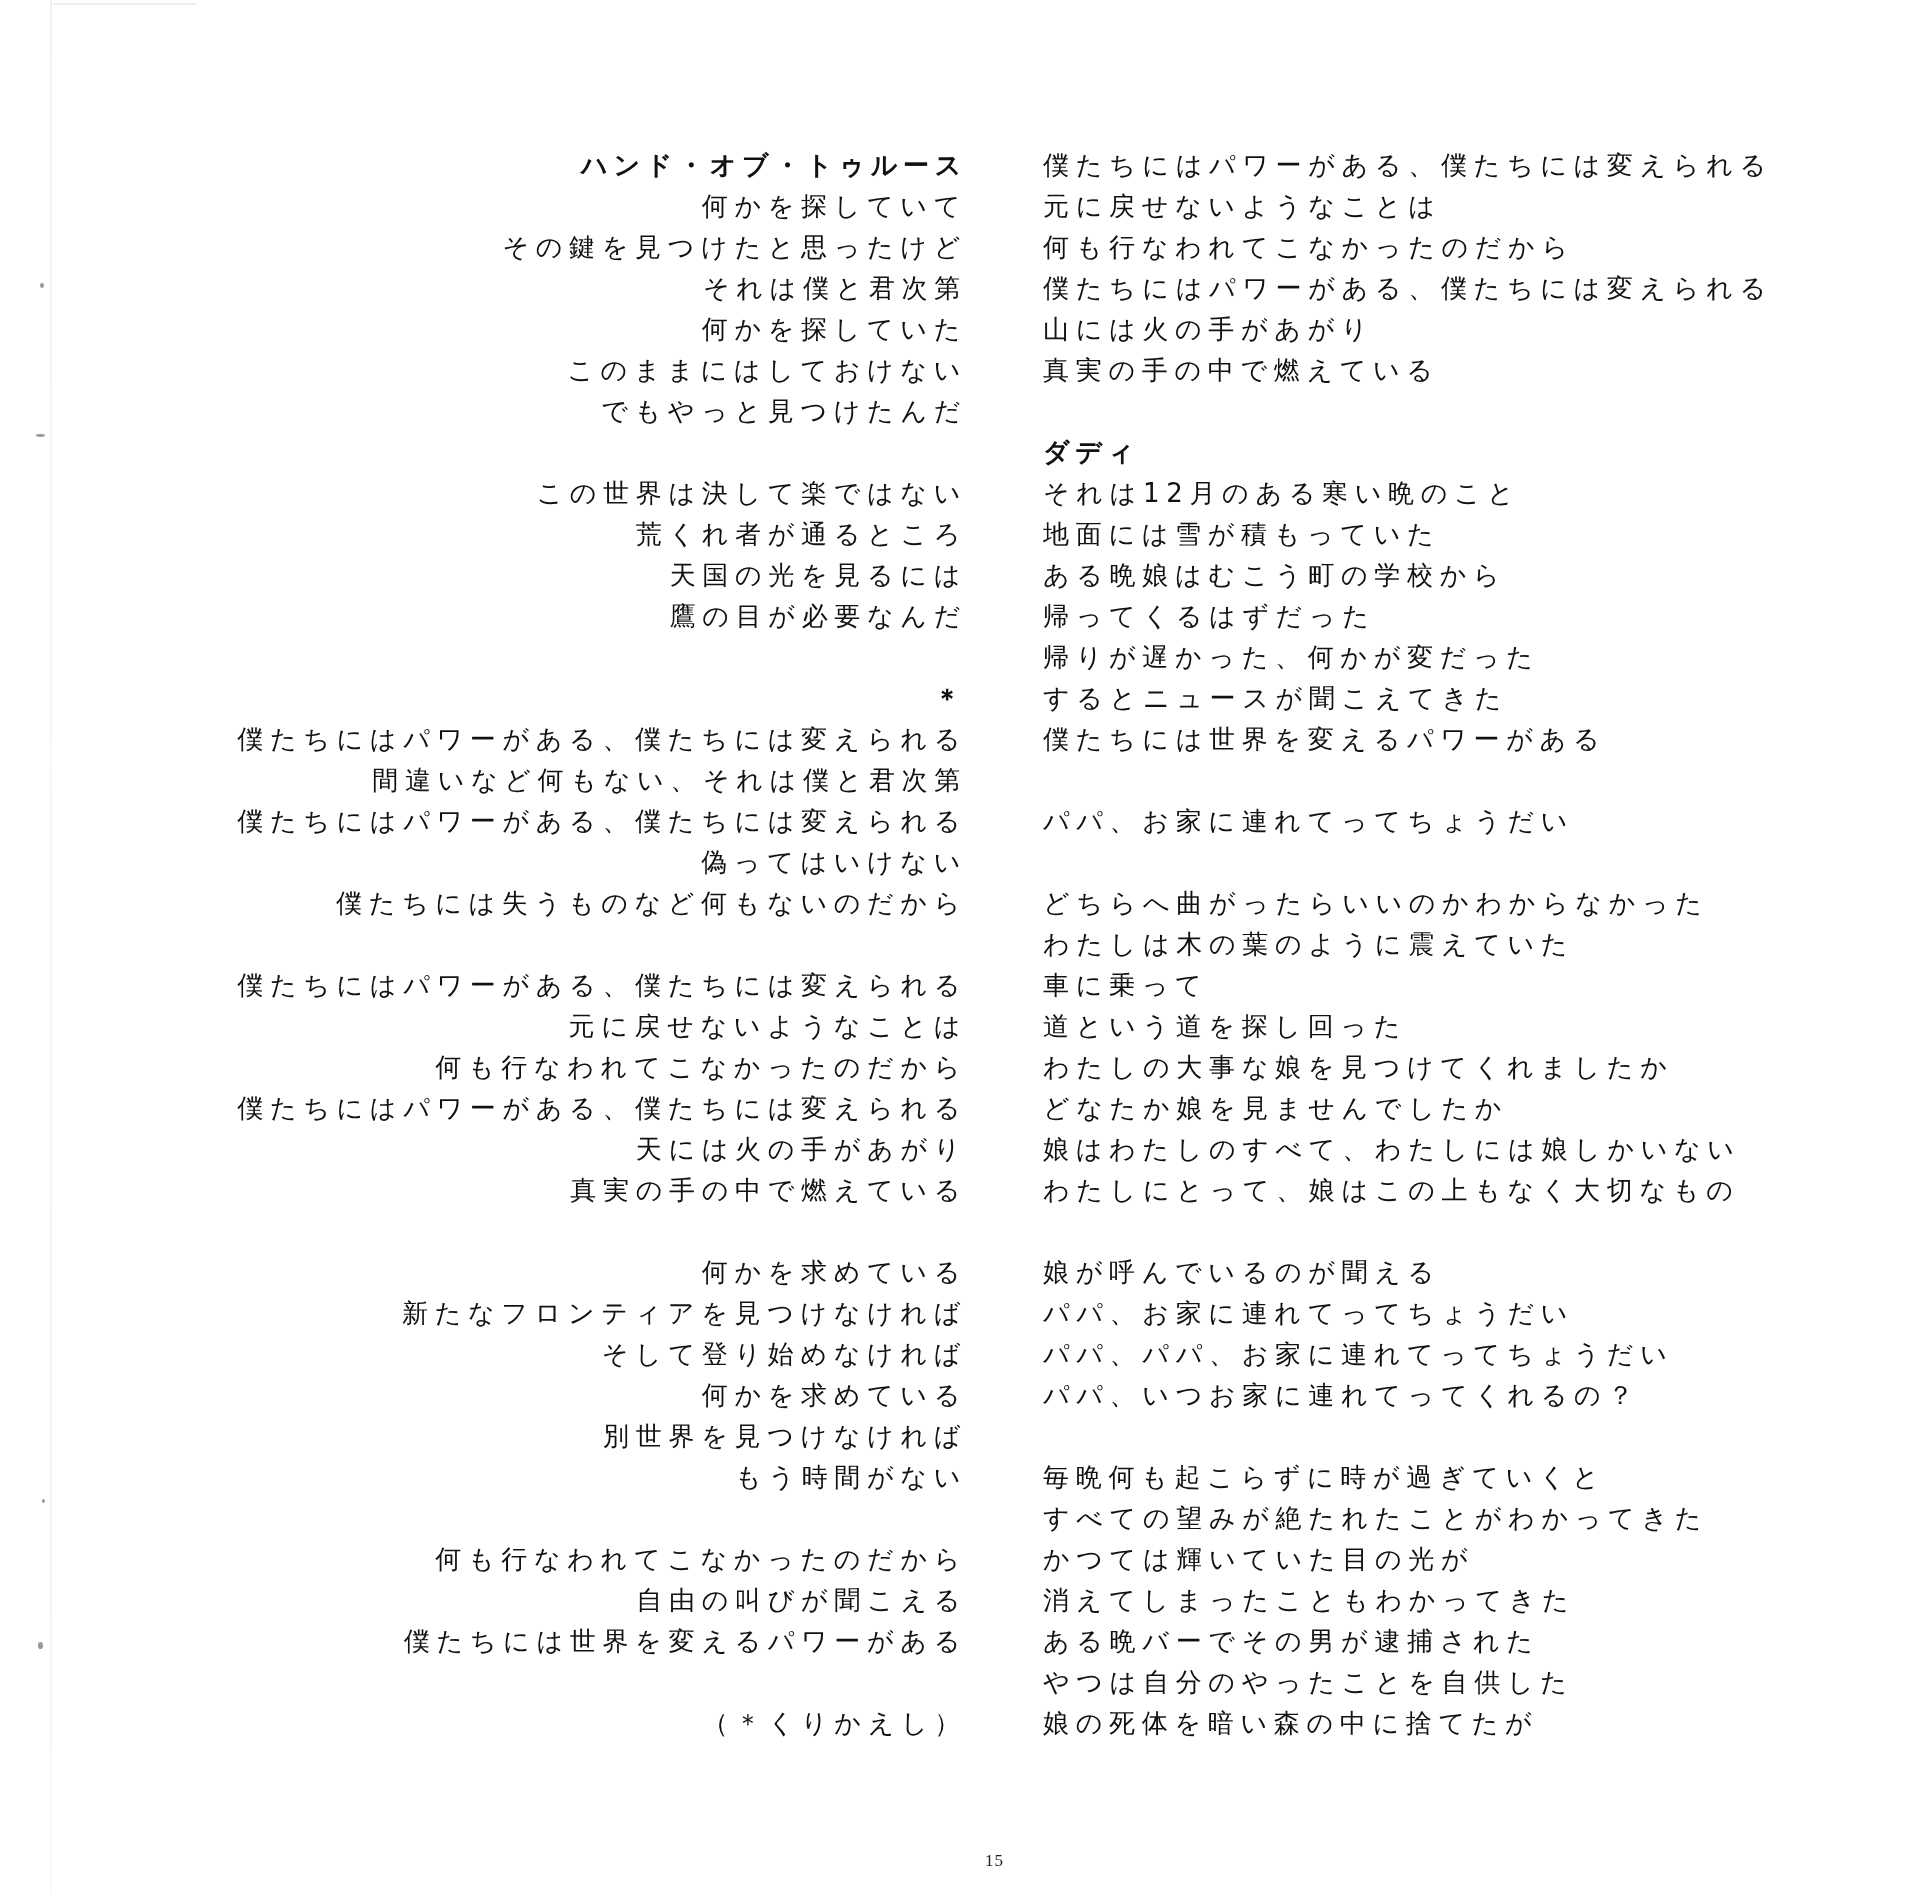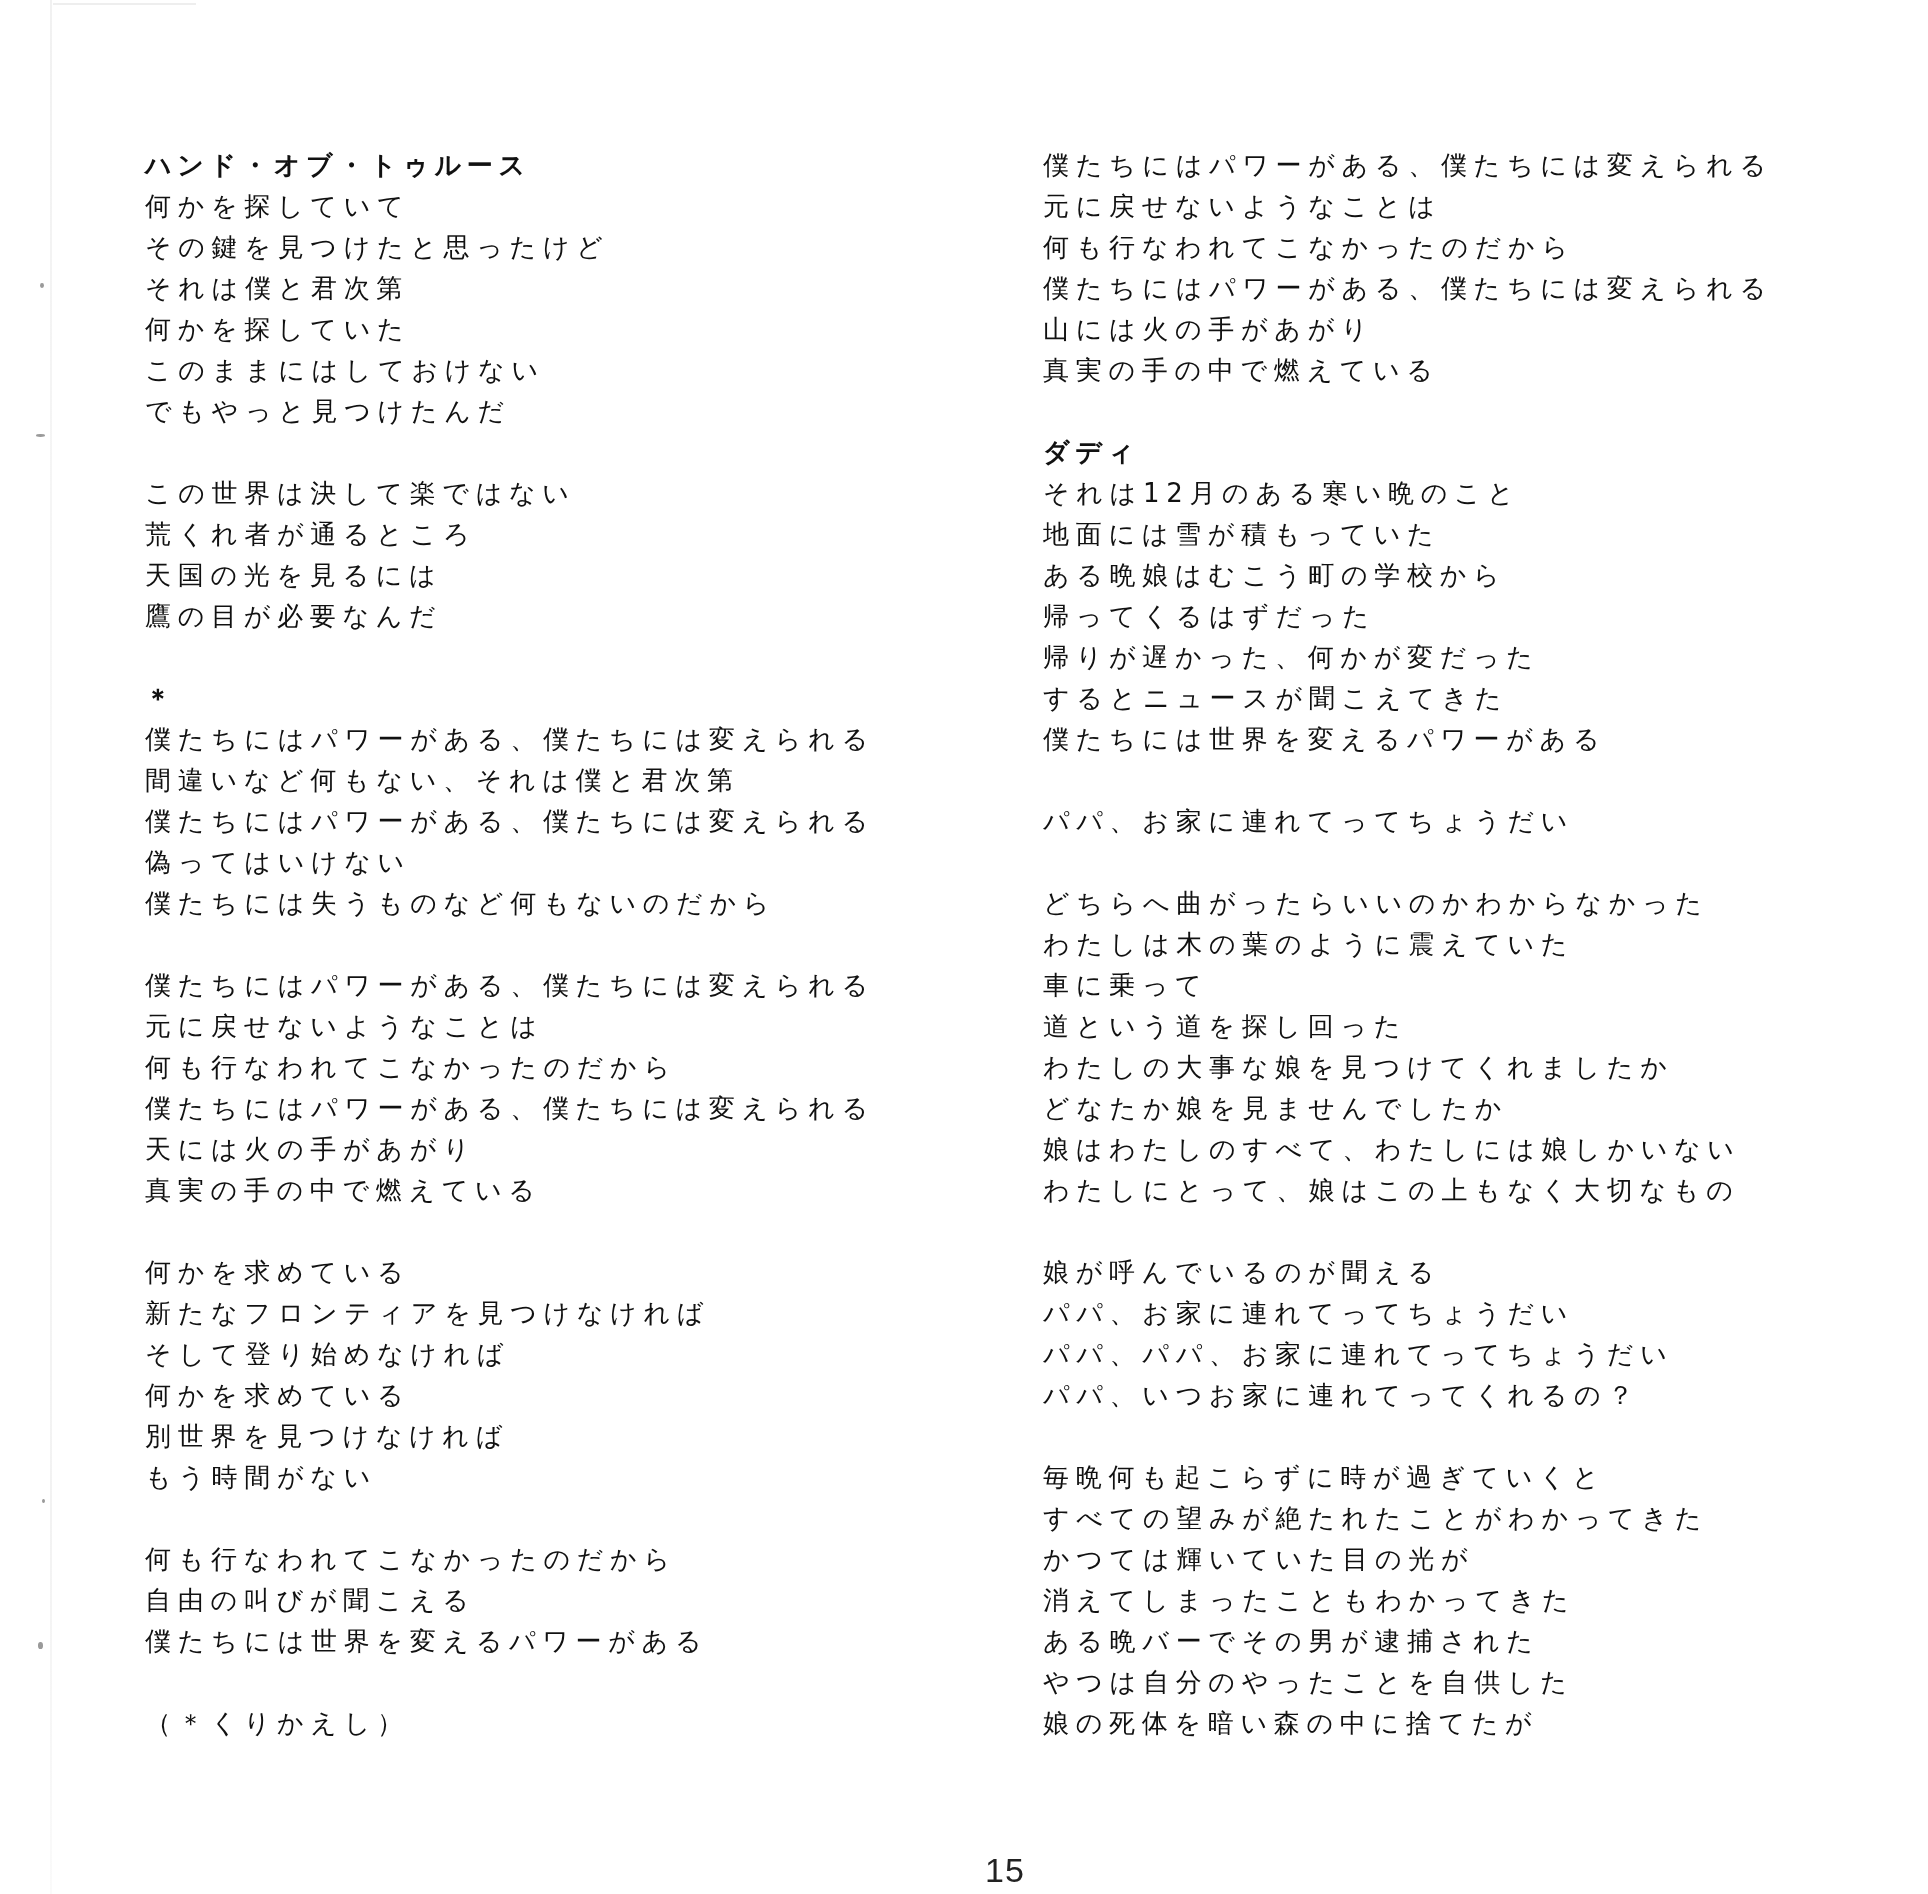--- a/index.html
+++ b/index.html
@@ -34,21 +34,21 @@
     .speck {
       position: absolute;
       background: #9a9a9a;
       border-radius: 50%;
     }
     .column {
       position: absolute;
       top: 145px;
       width: 822px;
     }
-    .col-left { left: 145px; }
+    .col-left { left: 145px; text-align: right; }
     .col-right { left: 1043px; top: 145px; }
     .line {
       font-size: 26px;
       line-height: 41px;
       height: 41px;
       letter-spacing: 6.7px;
       white-space: nowrap;
     }
     .line.title {
       font-weight: bold;
@@ -57,22 +57,22 @@
     .line.marker {
       font-weight: bold;
     }
     .gap {
       height: 41px;
     }
     .page-number {
       position: absolute;
       left: 985px;
       top: 1851px;
-      font-family: Liberation Sans, sans-serif;
-      font-size: 34px;
+      font-family: Liberation Serif, serif;
+      font-size: 17px;
       letter-spacing: 1px;
       color: #222222;
     }
   </style>
 </head>
 <body>
 
 <div class="scan-edge"></div>
 <div class="scan-topline"></div>
 <div class="speck" style="left:40px;top:283px;width:3.8px;height:4.8px;"></div>

